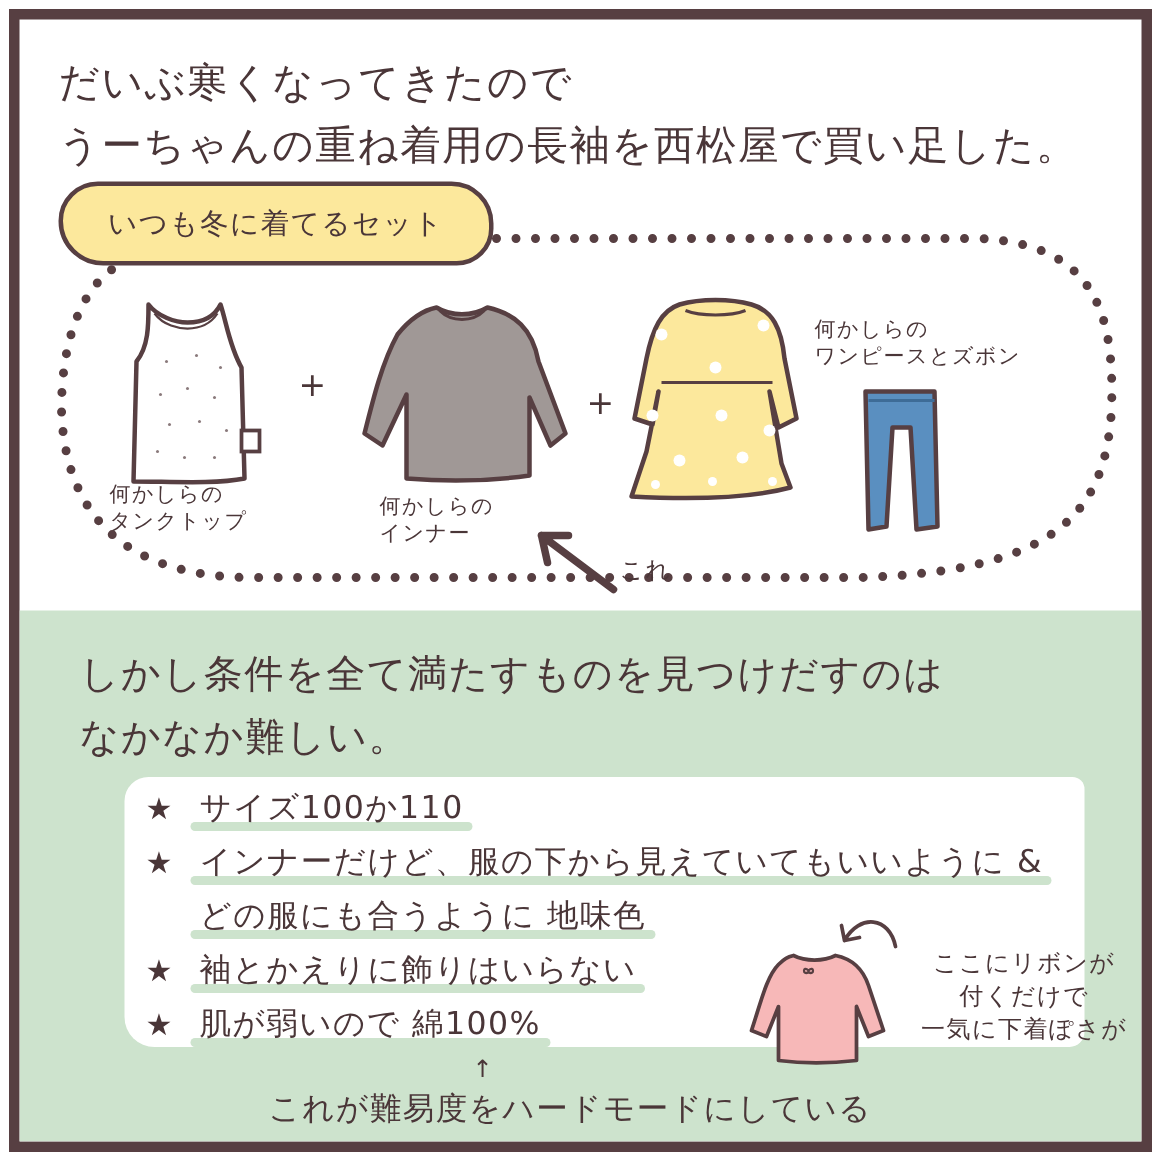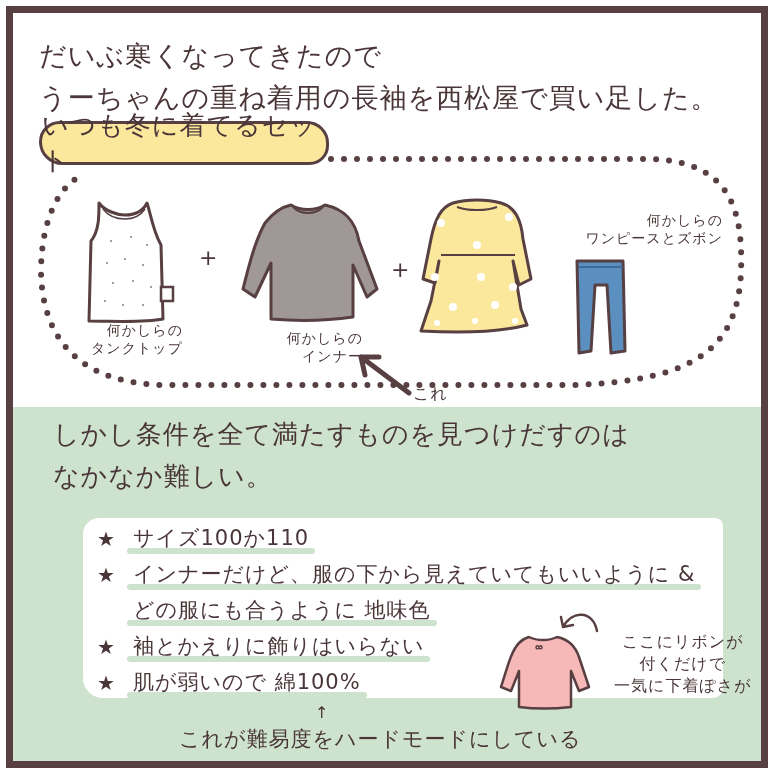--- a/index.html
+++ b/index.html
@@ -1,32 +1,32 @@
 <!DOCTYPE html>
 <html><head>
 <meta charset="utf-8">
 <style>
   html, body { margin: 0; padding: 0; background: #ffffff; }
   body { width: 768px; height: 768px; position: relative; overflow: hidden; font-family: "DejaVu Sans", sans-serif; color: #4a3638; }
   .frame { position: absolute; left: 6px; top: 6px; width: 748px; height: 748px; border: 7px solid #573f42; background: #ffffff; overflow: hidden; text-decoration: underline; }
   .hand { font-family: "DejaVu Sans", sans-serif; color: #4a3638; letter-spacing: 1px; }
   .intro { position: absolute; left: 26px; top: 22px; font-size: 27px; line-height: 42px; font-weight: normal; }
-  .badge { position: absolute; left: 26px; top: 108px; width: 290px; height: 44px; background: #fce89c; border: 3px solid #573f42; border-radius: 30px 32px 28px 34px; box-sizing: border-box; display: flex; align-items: center; justify-content: center; font-size: 26px; }
+  .badge { position: absolute; left: 26px; top: 108px; width: 290px; height: 56px; background: #fce89c; border: 3px solid #573f42; border-radius: 30px 32px 28px 34px; box-sizing: border-box; display: flex; align-items: center; justify-content: center; font-size: 19px; }
   .green { position: absolute; left: 0; top: 394px; width: 748px; height: 354px; background: #cde3cd; }
-  .cond-text { position: absolute; left: 40px; top: 400px; font-size: 26px; line-height: 42px; }
+  .cond-text { position: absolute; left: 40px; top: 416px; font-size: 26px; line-height: 42px; }
   .list-box { position: absolute; left: 70px; top: 505px; width: 640px; height: 180px; background: #ffffff; border-radius: 16px 8px 10px 20px; }
   .list { position: absolute; left: 84px; top: 508px; font-size: 21px; }
   .li { display: flex; align-items: center; height: 36px; }
   .li .star { width: 30px; font-size: 20px; color: #4a3638; }
   .li .txt { position: relative; padding: 0 6px 2px 6px; }
   .li .txt::after { content: ""; position: absolute; left: 0; right: 0; bottom: 0; height: 6px; background: #cde3cd; border-radius: 3px; z-index: -1; }
   .li.indent { padding-left: 30px; }
   .footnote { position: absolute; left: 135px; top: 712px; font-size: 21px; margin-left: 31px; }
   .up-arrow { position: absolute; left: 302px; top: 690px; font-size: 16px; }
-  .label { position: absolute; font-size: 14px; line-height: 18px; text-align: right; }
+  .label { position: absolute; font-size: 14px; line-height: 18px; text-align: left; }
   .plus { position: absolute; font-size: 22px; }
   .note { position: absolute; left: 568px; top: 618px; font-size: 16px; line-height: 22px; text-align: center; margin-left: 33px; }
   svg { position: absolute; overflow: visible; }
 </style>
 </head>
 <body>
 
 <div class="frame">
 
   <div class="intro hand">
@@ -75,21 +75,21 @@
   <div class="label hand" style="left:240px;top:316px;width:110px;">
     <div>何かしらの</div>
     <div>インナー</div>
   </div>
 
   <div class="plus hand" style="left:378px;top:244px;">+</div>
 
   <svg width="70" height="50" style="left:340px;top:334px;">
     <path d="M56,46 L8,10 M8,10 L26,10 M8,10 L12,28" fill="none" stroke="#573f42" stroke-width="5" stroke-linecap="round"></path>
   </svg>
-  <div class="label hand" style="left:400px;top:372px;font-size:16px;">これ</div>
+  <div class="label hand" style="left:400px;top:358px;font-size:16px;">これ</div>
 
   <svg width="130" height="150" style="left:404px;top:184px;">
     <path d="M36,6 C50,2 70,2 84,6 C98,10 104,22 106,42 L114,82 L102,88 L96,64 L104,112 L110,128 C80,136 40,136 4,134 L14,104 L22,64 L18,86 L6,82 L14,42 C18,22 24,10 36,6 Z" fill="#fce89c" stroke="#573f42" stroke-width="3" stroke-linejoin="round"></path>
     <path d="M24,58 L98,58" stroke="#573f42" stroke-width="2"></path>
     <path d="M40,10 C50,14 70,14 80,10" fill="none" stroke="#573f42" stroke-width="2"></path>
     <g fill="#ffffff">
       <circle cx="24" cy="26" r="4"></circle>
         <circle cx="60" cy="48" r="4"></circle>
         <circle cx="92" cy="20" r="4"></circle>
       <circle cx="18" cy="80" r="4"></circle>

